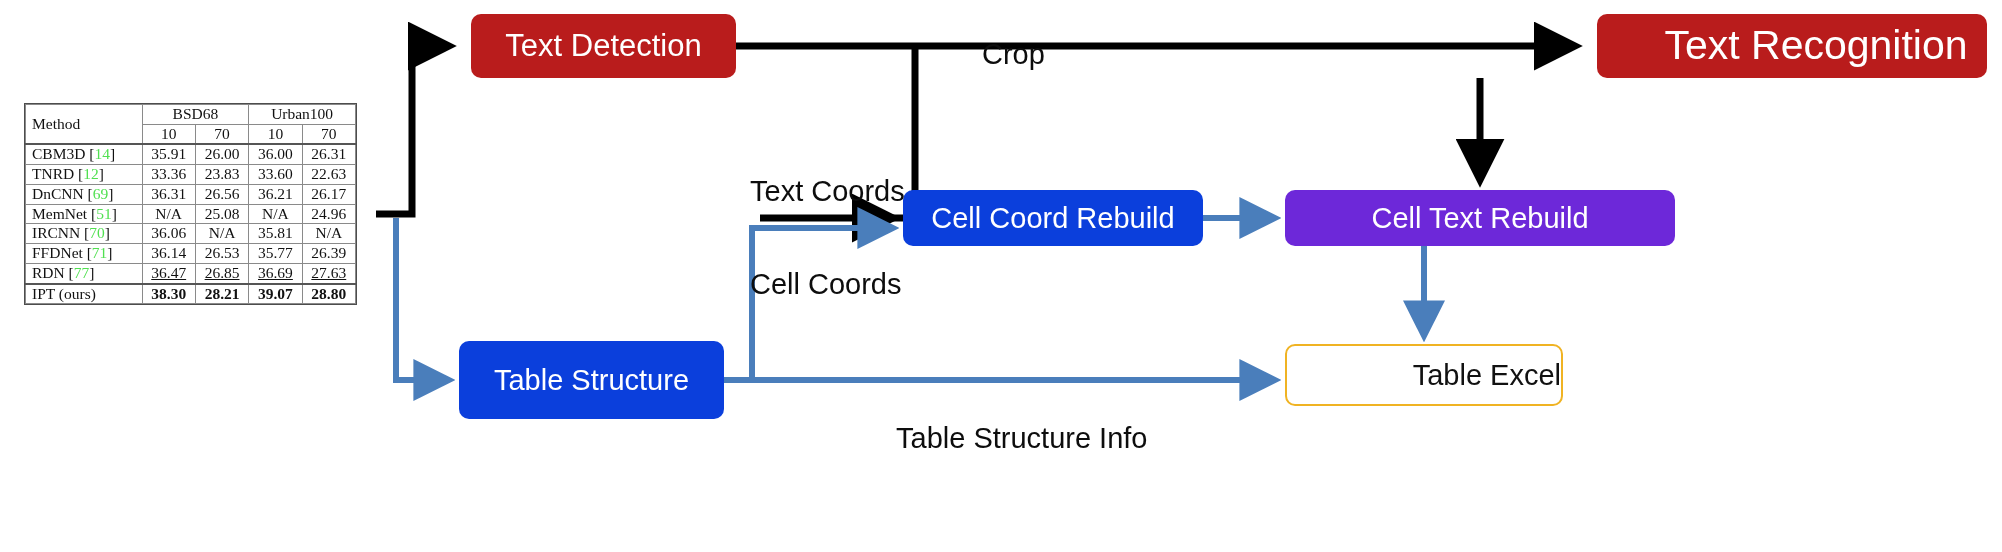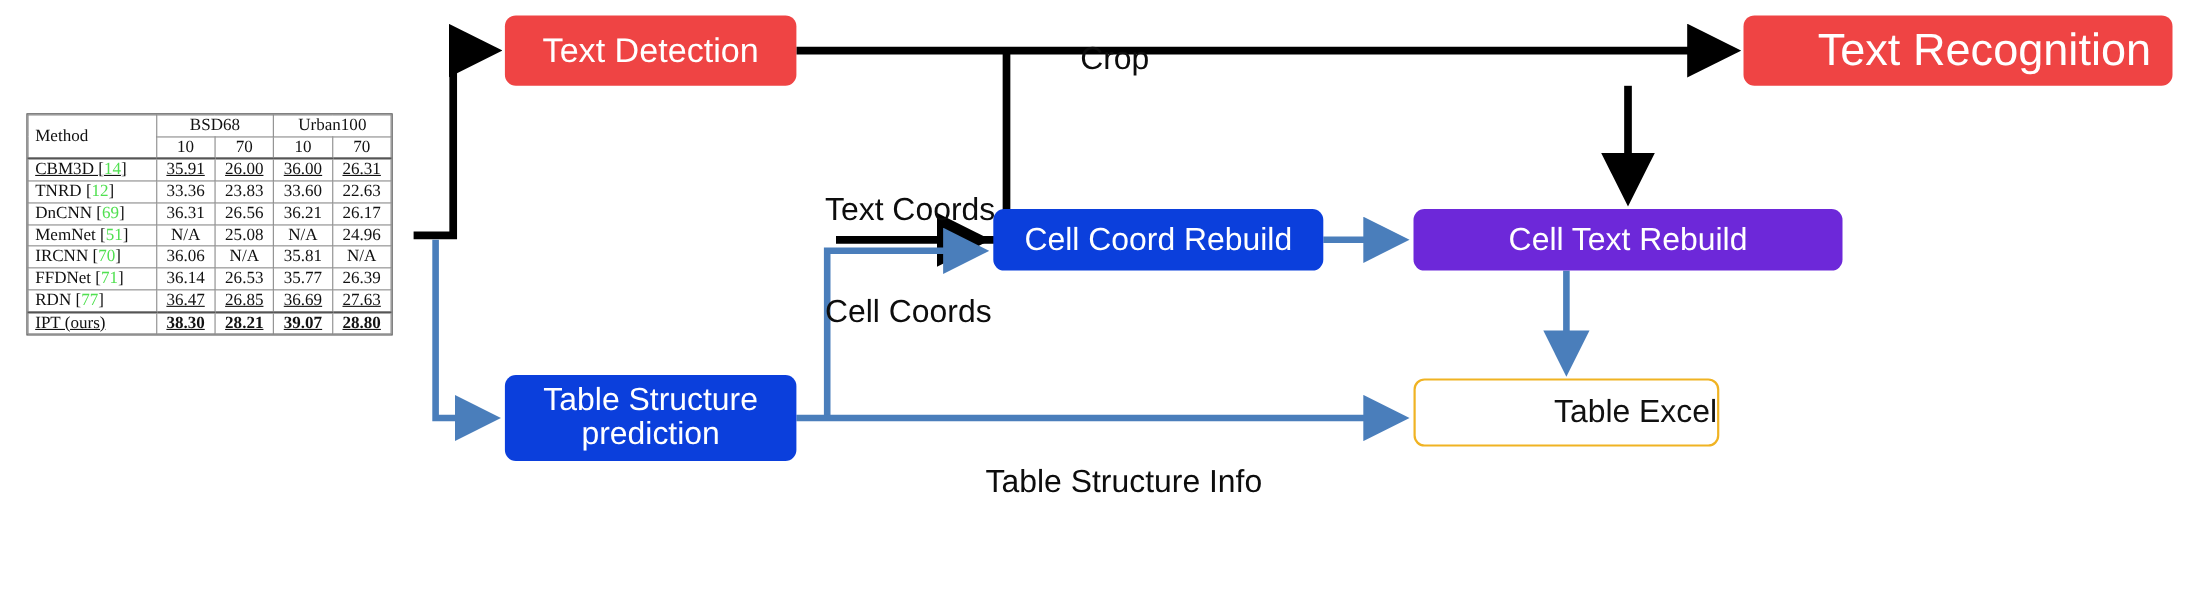--- a/index.html
+++ b/index.html
@@ -9,32 +9,32 @@
   
   #table-figure{position:absolute;left:24px;top:103px;width:333px;
        border:1px solid #4d4d4d;background:#fff;box-sizing:border-box;}
   #table-figure table{border-collapse:collapse;width:100%;
        font-family:"Liberation Serif",serif;color:#111;}
   #table-figure td,#table-figure th{border:1px solid #8a8a8a;
        text-align:center;font-weight:normal;font-size:15.5px;
        padding:1px 4px;line-height:1.08;white-space:nowrap;}
   .m-col{text-align:left !important;padding-left:6px !important;}
   .thick-bottom{border-bottom:2px solid #555 !important;}
-  .thick-top{border-top:2px solid #555 !important;text-decoration:underline;}
+  .thick-top{border-top:2px solid #555 !important;}
   .ref{color:#51e051;}
   .u{text-decoration:underline;}
   .b{font-weight:bold;}
   #table-figure .hdr-method{vertical-align:middle;}
 
   
   .node{position:absolute;box-sizing:border-box;display:flex;
         align-items:center;justify-content:center;text-align:center;
         border-radius:10px;color:#ffffff;line-height:1.06;}
   .node span{display:block;}
-  .gray{background:#ef4444;}
+  .gray{background:#b91c1c;margin-left:12px;}
   .blue{background:#0b3fdc;}
   .orange{background:#6d28d9;}
   .excel{background:#ffffff;color:#111;border:2.5px solid #f0b323;justify-content:flex-end;}
 
   #node-text-detection{left:459px;top:14px;width:265px;height:64px;font-size:31px;}
   #node-text-recognition{left:1585px;top:14px;width:390px;height:64px;font-size:41px;padding-left:48px;}
   #node-cell-coord{left:903px;top:190px;width:300px;height:56px;font-size:29px;justify-content:center;}
   #node-cell-text{left:1285px;top:190px;width:390px;height:56px;font-size:29px;}
   #node-table-structure{left:459px;top:341px;width:265px;height:78px;font-size:29px;}
   #node-table-excel{left:1285px;top:344px;width:278px;height:62px;font-size:29px;}
@@ -171,21 +171,20 @@
   <span>Cell Coord Rebuild</span>
 </div>
 
 <div class="node orange" id="node-cell-text">
   <span>Cell Text Rebuild</span>
 </div>
 
 <div class="node blue" id="node-table-structure">
   <div>
     <span>Table Structure</span>
-    <span>prediction</span>
   </div>
 </div>
 
 <div class="node excel" id="node-table-excel">
   <span>Table Excel</span>
 </div>
 
 <div class="elabel" id="label-crop">Crop</div>
 <div class="elabel" id="label-text-coords">Text Coords</div>
 <div class="elabel" id="label-cell-coords">Cell Coords</div>

